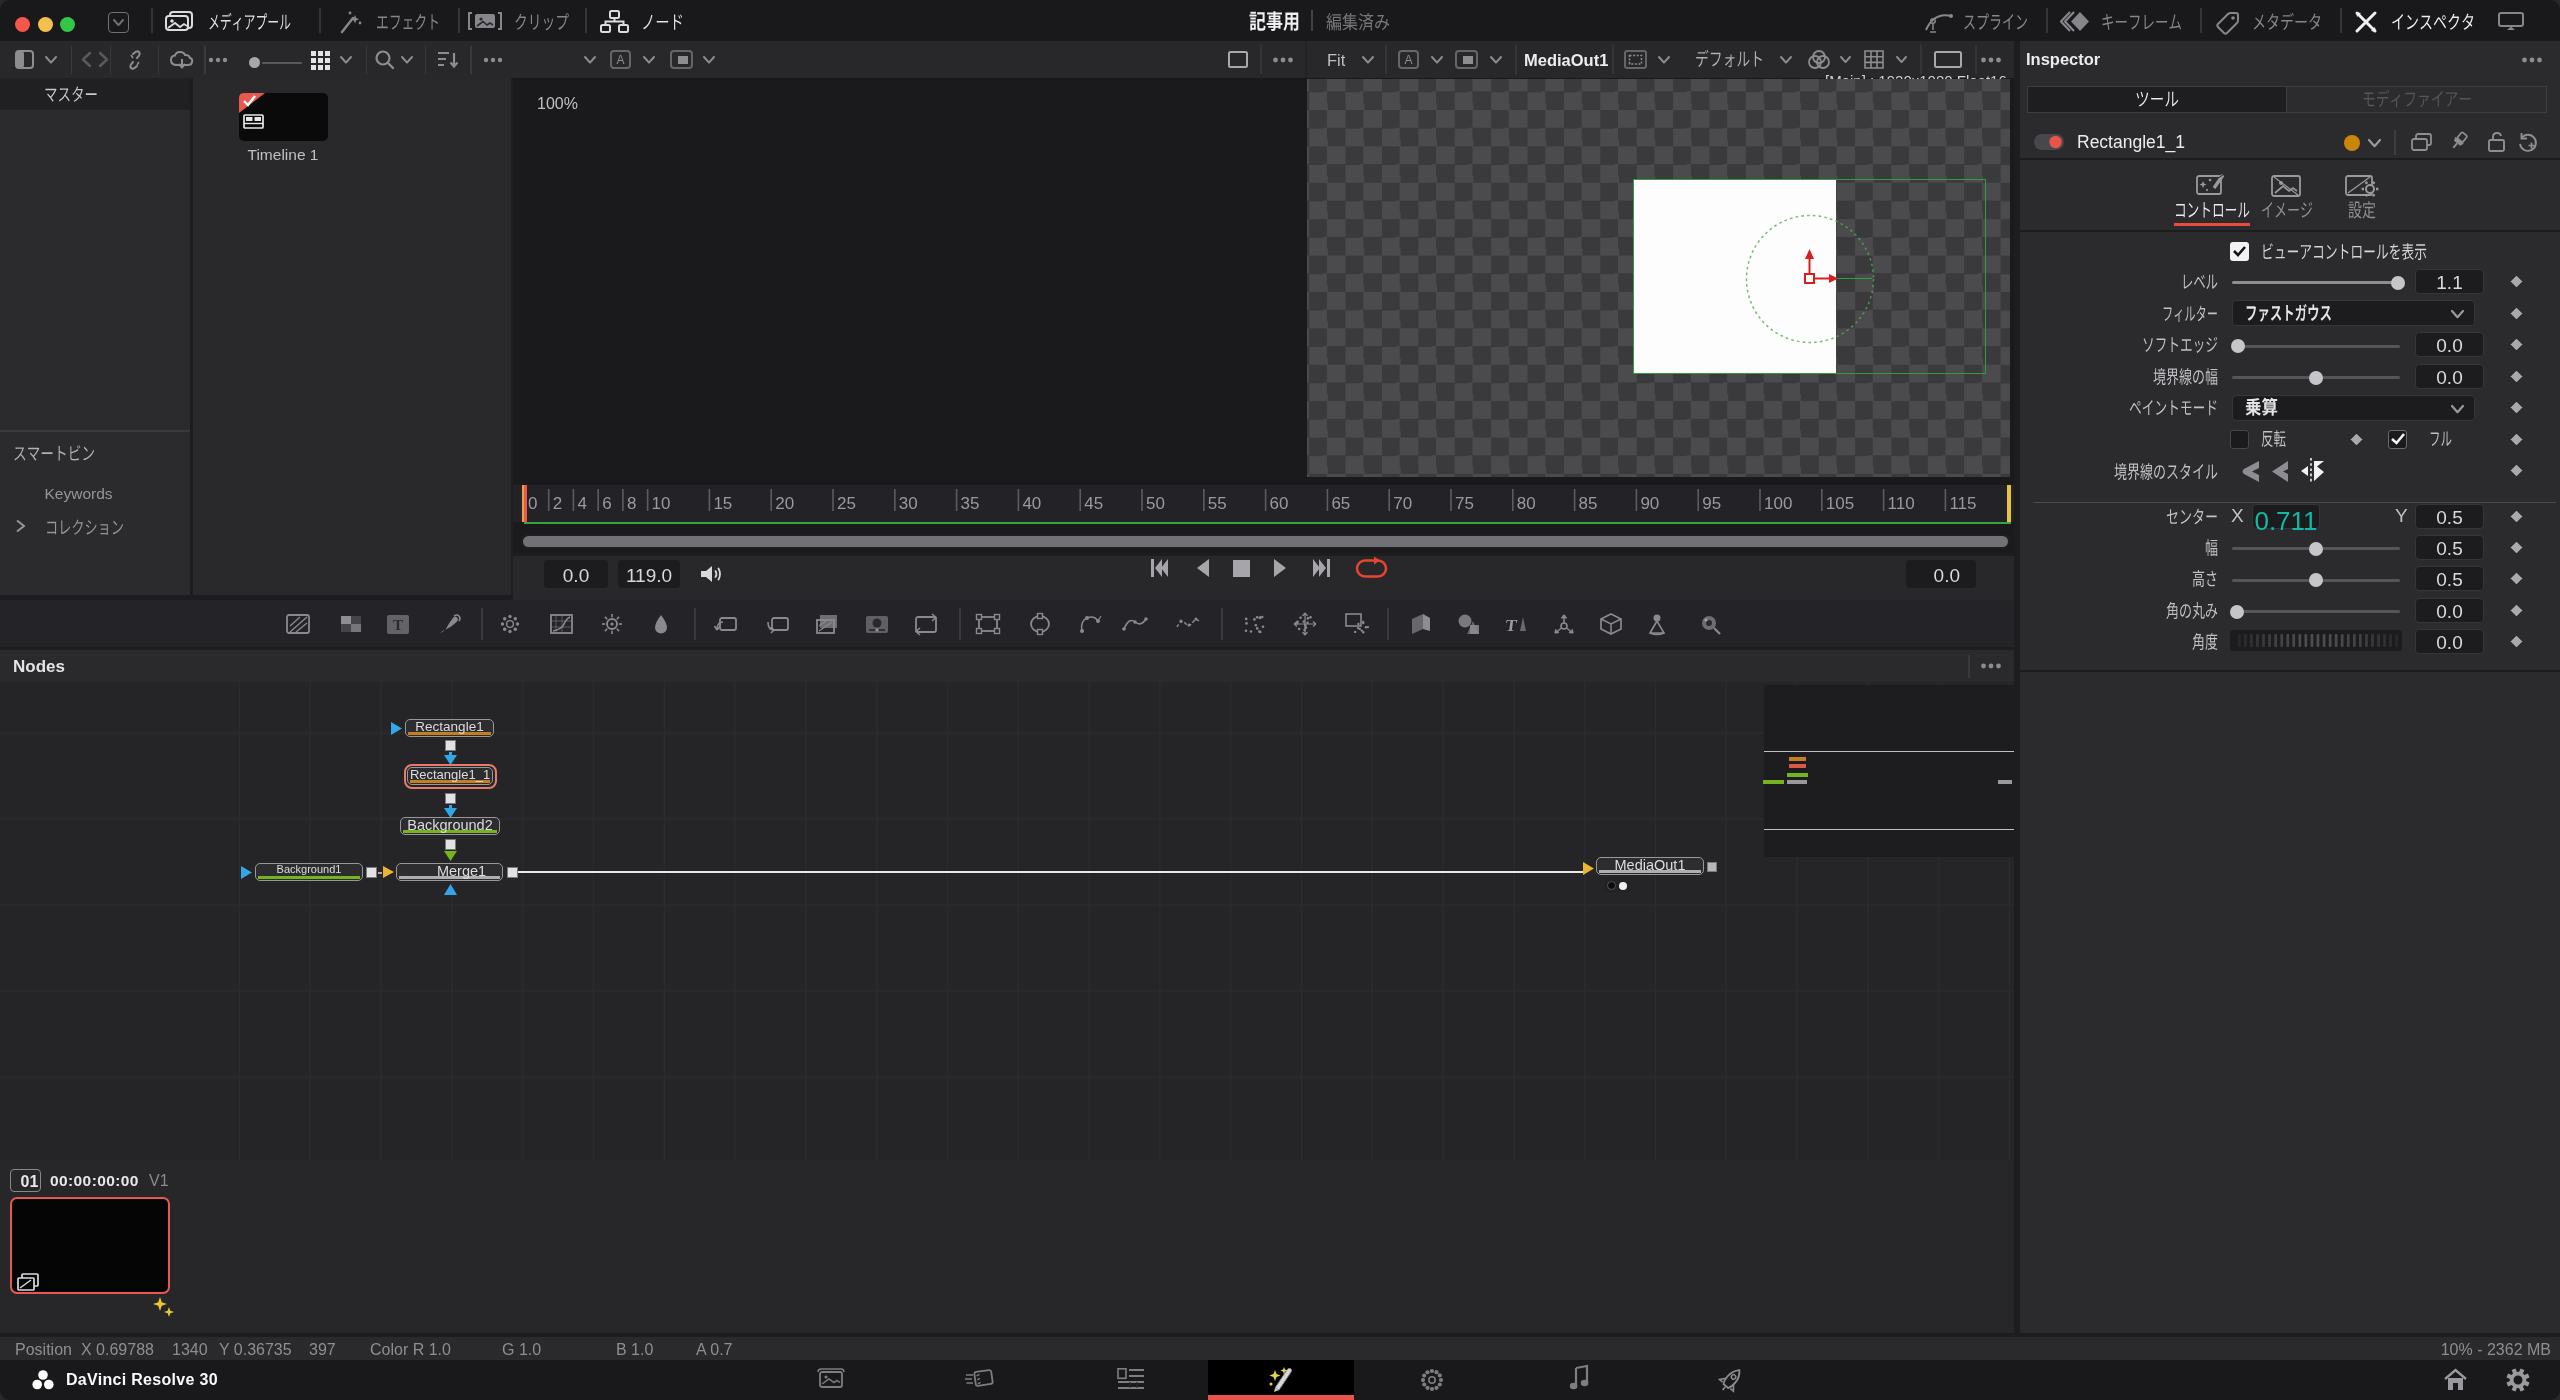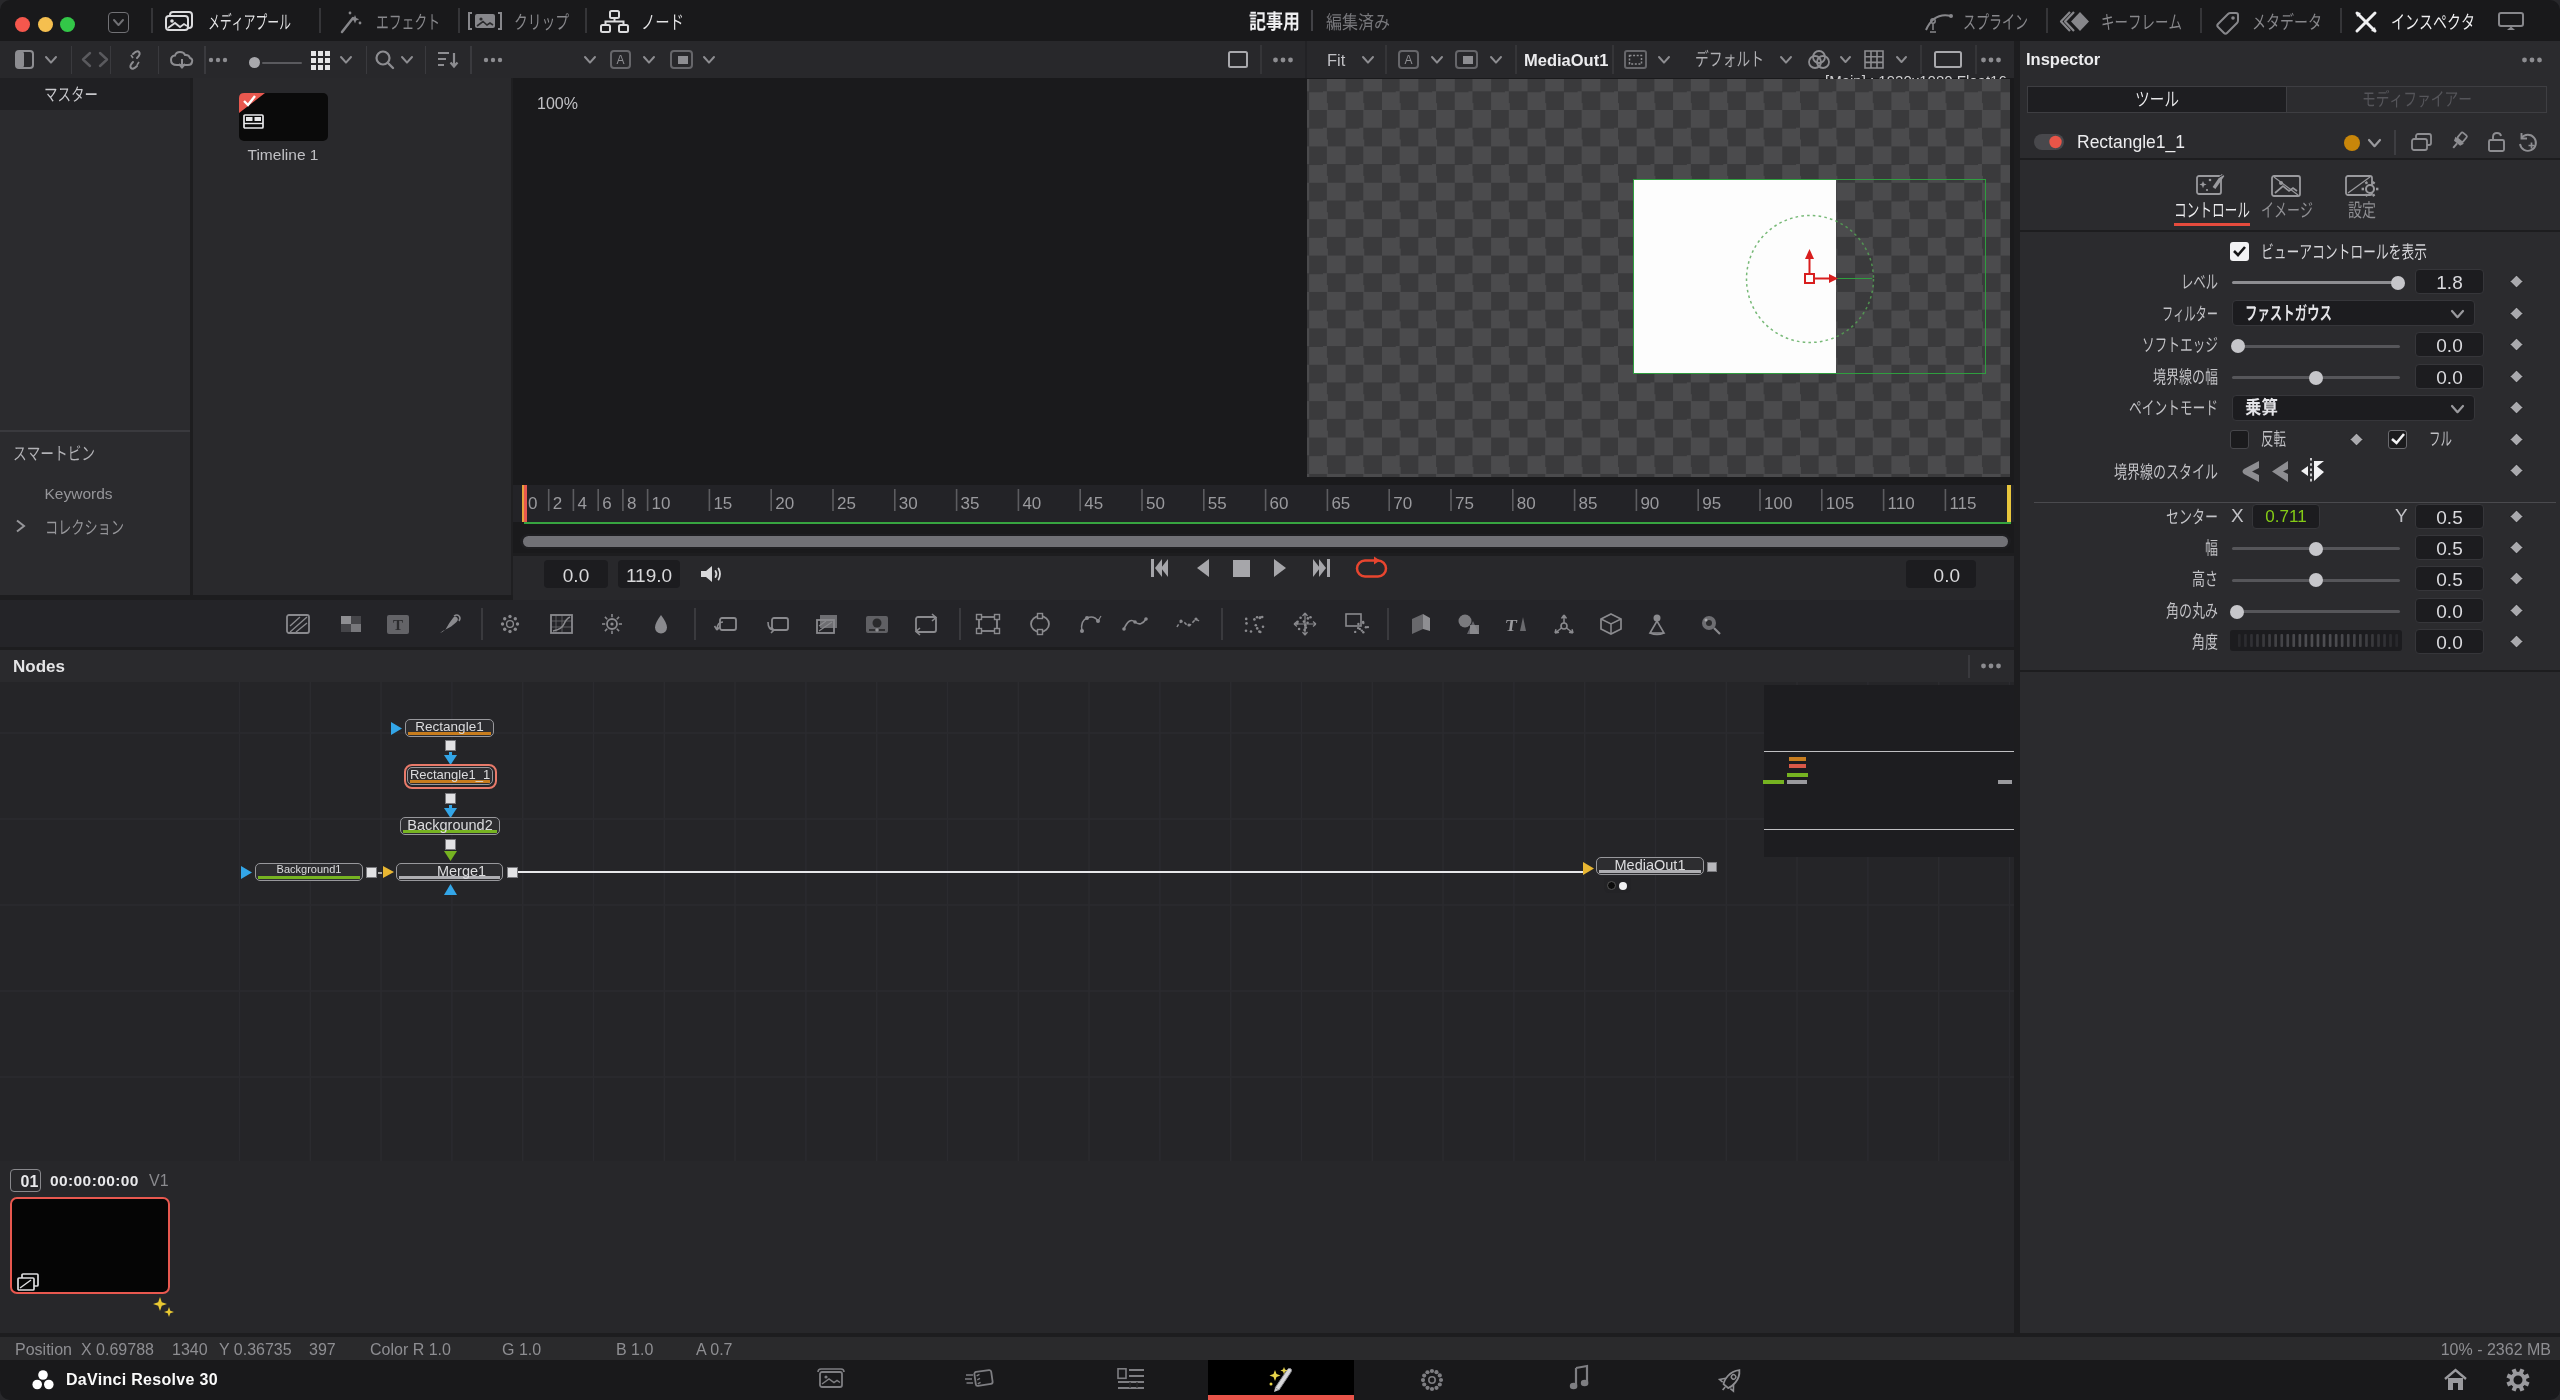--- a/index.html
+++ b/index.html
@@ -920,21 +920,21 @@
     </g>
   </svg>
 <svg style="position:absolute;left:2181.0px;top:269.5px;overflow:visible" width="39.0" height="23.1" viewBox="0 -18.5 39.0 23.1">
     <g transform="scale(0.6667,1)">
       <path d="M4.1 -0.6Q4.2 -0.8 4.2 -1.0Q4.3 -1.2 4.3 -1.5Q4.3 -1.8 4.3 -2.5Q4.3 -3.3 4.3 -4.3Q4.3 -5.4 4.3 -6.6Q4.3 -7.7 4.3 -8.8Q4.3 -9.9 4.3 -10.8Q4.3 -11.6 4.3 -12.1Q4.3 -12.3 4.3 -12.7Q4.2 -13.0 4.2 -13.3Q4.2 -13.6 4.1 -13.8H6.0Q5.9 -13.4 5.9 -13.0Q5.8 -12.5 5.8 -12.1Q5.8 -11.7 5.8 -11.0Q5.8 -10.3 5.8 -9.4Q5.8 -8.5 5.8 -7.5Q5.8 -6.5 5.8 -5.6Q5.8 -4.6 5.8 -3.8Q5.8 -2.9 5.8 -2.4Q5.8 -1.8 5.8 -1.6Q7.2 -1.9 8.6 -2.5Q10.0 -3.1 11.3 -4.0Q12.7 -4.8 13.9 -5.8Q15.1 -6.8 15.9 -7.9L16.8 -6.6Q15.0 -4.4 12.2 -2.7Q9.4 -1.0 6.0 0.0Q5.8 0.0 5.6 0.1Q5.4 0.2 5.2 0.3Z M31.3 -12.5Q31.5 -12.2 31.8 -11.7Q32.2 -11.2 32.5 -10.6Q32.8 -10.1 33.0 -9.6L31.9 -9.1Q31.7 -9.6 31.4 -10.1Q31.1 -10.7 30.8 -11.2Q30.5 -11.7 30.2 -12.1ZM33.7 -13.5Q33.9 -13.2 34.2 -12.7Q34.6 -12.1 34.9 -11.6Q35.2 -11.0 35.5 -10.6L34.4 -10.1Q34.2 -10.6 33.9 -11.1Q33.6 -11.6 33.3 -12.1Q32.9 -12.6 32.6 -13.0ZM19.5 -4.9Q19.8 -5.2 20.1 -5.5Q20.4 -5.7 20.8 -6.1Q21.1 -6.4 21.6 -7.0Q22.0 -7.5 22.5 -8.1Q23.0 -8.7 23.5 -9.3Q24.0 -9.9 24.4 -10.4Q25.2 -11.3 25.9 -11.4Q26.6 -11.5 27.6 -10.6Q28.1 -10.1 28.8 -9.4Q29.5 -8.7 30.2 -8.0Q30.8 -7.3 31.4 -6.7Q32.0 -6.1 32.8 -5.2Q33.5 -4.4 34.4 -3.5Q35.2 -2.6 35.9 -1.9L34.6 -0.5Q34.0 -1.3 33.2 -2.2Q32.5 -3.0 31.8 -3.9Q31.1 -4.7 30.5 -5.3Q30.1 -5.8 29.6 -6.3Q29.1 -6.9 28.6 -7.4Q28.1 -8.0 27.6 -8.4Q27.2 -8.9 26.9 -9.2Q26.4 -9.7 26.0 -9.6Q25.7 -9.6 25.2 -9.0Q24.9 -8.6 24.4 -8.1Q24.0 -7.5 23.5 -6.9Q23.1 -6.3 22.7 -5.8Q22.2 -5.3 21.9 -4.9Q21.7 -4.5 21.4 -4.1Q21.1 -3.8 20.9 -3.5Z M46.7 -0.4Q46.7 -0.6 46.8 -0.9Q46.8 -1.2 46.8 -1.4Q46.8 -1.6 46.8 -2.2Q46.8 -2.9 46.8 -3.8Q46.8 -4.7 46.8 -5.8Q46.8 -6.8 46.8 -7.9Q46.8 -9.0 46.8 -10.0Q46.8 -10.9 46.8 -11.6Q46.8 -12.3 46.8 -12.5Q46.8 -13.0 46.8 -13.4Q46.7 -13.8 46.7 -13.9H48.4Q48.4 -13.8 48.4 -13.4Q48.3 -13.0 48.3 -12.5Q48.3 -12.3 48.3 -11.6Q48.3 -10.9 48.3 -10.0Q48.3 -9.1 48.3 -8.0Q48.3 -6.9 48.3 -5.9Q48.3 -4.9 48.3 -4.0Q48.3 -3.1 48.3 -2.5Q48.3 -2.0 48.3 -1.8Q49.2 -2.2 50.2 -2.9Q51.2 -3.6 52.1 -4.5Q53.0 -5.3 53.7 -6.4L54.6 -5.1Q53.8 -4.0 52.8 -3.1Q51.7 -2.1 50.5 -1.3Q49.4 -0.5 48.3 0.0Q48.1 0.1 47.9 0.2Q47.8 0.3 47.7 0.4ZM38.2 -0.5Q39.4 -1.3 40.2 -2.5Q41.0 -3.7 41.4 -5.0Q41.6 -5.7 41.8 -6.6Q41.9 -7.6 41.9 -8.6Q42.0 -9.7 42.0 -10.7Q42.0 -11.7 42.0 -12.5Q42.0 -12.9 42.0 -13.2Q41.9 -13.5 41.9 -13.8H43.6Q43.6 -13.7 43.5 -13.5Q43.5 -13.3 43.5 -13.0Q43.5 -12.8 43.5 -12.5Q43.5 -11.7 43.5 -10.7Q43.4 -9.6 43.4 -8.5Q43.3 -7.3 43.2 -6.3Q43.1 -5.3 42.9 -4.6Q42.5 -3.1 41.6 -1.8Q40.8 -0.5 39.6 0.5Z" fill="#c2c2c6"></path>
     </g>
   </svg>
 <div style="position:absolute;left:2232.0px;top:281.0px;width:168.0px;height:3.0px;background:#8e8e92;border-radius:2px;"></div>
 <div style="position:absolute;left:2390.5px;top:275.5px;width:14.0px;height:14.0px;background:#c6c6ca;border-radius:50%;"></div>
 <div style="position:absolute;left:2415.0px;top:268.5px;width:69.0px;height:25.0px;background:#1c1c1f;border:1px solid #36363a;border-radius:4px;"></div>
-<div style="position:absolute;left:2449.5px;top:272.5px;font-family:'Liberation Sans',sans-serif;font-size:19.0px;font-weight:400;color:#dadade;line-height:1;white-space:pre;transform:translateX(-50%);">1.8</div>
+<div style="position:absolute;left:2449.5px;top:272.5px;font-family:'Liberation Sans',sans-serif;font-size:19.0px;font-weight:400;color:#dadade;line-height:1;white-space:pre;transform:translateX(-50%);">1.1</div>
 <svg style="position:absolute;left:2508.5px;top:274.0px;overflow:visible" width="15" height="15" viewBox="0 0 15 15">
     <path d="M7.5 1 L14 7.5 L7.5 14 L1 7.5 Z" fill="#a9a9ad" stroke="#151517" stroke-width="1"></path>
   </svg>
 <svg style="position:absolute;left:2162.0px;top:301.5px;overflow:visible" width="58.0" height="23.1" viewBox="0 -18.5 58.0 23.1">
     <g transform="scale(0.6054,1)">
       <path d="M15.9 -12.3Q15.8 -12.1 15.8 -11.9Q15.7 -11.7 15.7 -11.4Q15.5 -10.6 15.3 -9.8Q15.0 -8.9 14.7 -7.9Q14.3 -7.0 13.9 -6.1Q13.4 -5.3 12.9 -4.6Q12.0 -3.5 11.0 -2.5Q10.0 -1.6 8.6 -0.9Q7.3 -0.1 5.6 0.4L4.4 -1.0Q6.2 -1.4 7.5 -2.1Q8.8 -2.8 9.8 -3.6Q10.8 -4.5 11.6 -5.4Q12.2 -6.3 12.7 -7.3Q13.2 -8.4 13.5 -9.5Q13.9 -10.6 14.0 -11.5Q13.7 -11.5 13.0 -11.5Q12.3 -11.5 11.3 -11.5Q10.3 -11.5 9.3 -11.5Q8.2 -11.5 7.2 -11.5Q6.2 -11.5 5.5 -11.5Q4.8 -11.5 4.5 -11.5Q4.0 -11.5 3.5 -11.4Q3.0 -11.4 2.7 -11.4V-13.0Q2.9 -13.0 3.3 -13.0Q3.6 -13.0 3.9 -12.9Q4.2 -12.9 4.5 -12.9Q4.8 -12.9 5.3 -12.9Q5.9 -12.9 6.7 -12.9Q7.5 -12.9 8.4 -12.9Q9.3 -12.9 10.1 -12.9Q11.0 -12.9 11.8 -12.9Q12.6 -12.9 13.1 -12.9Q13.6 -12.9 13.8 -12.9Q14.0 -12.9 14.3 -12.9Q14.5 -13.0 14.8 -13.0Z M20.8 -4.8Q22.0 -5.1 23.2 -5.5Q24.5 -6.0 25.6 -6.6Q26.7 -7.1 27.4 -7.6Q28.3 -8.1 29.1 -8.8Q30.0 -9.4 30.7 -10.1Q31.4 -10.7 31.8 -11.3L33.0 -10.2Q32.4 -9.7 31.7 -9.0Q30.9 -8.3 29.9 -7.6Q29.0 -6.9 28.1 -6.3Q27.5 -6.0 26.7 -5.6Q26.0 -5.2 25.1 -4.8Q24.2 -4.4 23.3 -4.0Q22.4 -3.7 21.5 -3.4ZM27.3 -6.7 28.8 -7.1V-0.2Q28.8 0.1 28.8 0.4Q28.8 0.7 28.8 1.0Q28.8 1.3 28.9 1.4H27.2Q27.2 1.3 27.2 1.0Q27.2 0.7 27.2 0.4Q27.3 0.1 27.3 -0.2Z M46.7 -0.4Q46.7 -0.6 46.8 -0.9Q46.8 -1.2 46.8 -1.4Q46.8 -1.6 46.8 -2.2Q46.8 -2.9 46.8 -3.8Q46.8 -4.7 46.8 -5.8Q46.8 -6.8 46.8 -7.9Q46.8 -9.0 46.8 -10.0Q46.8 -10.9 46.8 -11.6Q46.8 -12.3 46.8 -12.5Q46.8 -13.0 46.8 -13.4Q46.7 -13.8 46.7 -13.9H48.4Q48.4 -13.8 48.4 -13.4Q48.3 -13.0 48.3 -12.5Q48.3 -12.3 48.3 -11.6Q48.3 -10.9 48.3 -10.0Q48.3 -9.1 48.3 -8.0Q48.3 -6.9 48.3 -5.9Q48.3 -4.9 48.3 -4.0Q48.3 -3.1 48.3 -2.5Q48.3 -2.0 48.3 -1.8Q49.2 -2.2 50.2 -2.9Q51.2 -3.6 52.1 -4.5Q53.0 -5.3 53.7 -6.4L54.6 -5.1Q53.8 -4.0 52.8 -3.1Q51.7 -2.1 50.5 -1.3Q49.4 -0.5 48.3 0.0Q48.1 0.1 47.9 0.2Q47.8 0.3 47.7 0.4ZM38.2 -0.5Q39.4 -1.3 40.2 -2.5Q41.0 -3.7 41.4 -5.0Q41.6 -5.7 41.8 -6.6Q41.9 -7.6 41.9 -8.6Q42.0 -9.7 42.0 -10.7Q42.0 -11.7 42.0 -12.5Q42.0 -12.9 42.0 -13.2Q41.9 -13.5 41.9 -13.8H43.6Q43.6 -13.7 43.5 -13.5Q43.5 -13.3 43.5 -13.0Q43.5 -12.8 43.5 -12.5Q43.5 -11.7 43.5 -10.7Q43.4 -9.6 43.4 -8.5Q43.3 -7.3 43.2 -6.3Q43.1 -5.3 42.9 -4.6Q42.5 -3.1 41.6 -1.8Q40.8 -0.5 39.6 0.5Z M63.2 -8.5Q64.1 -8.0 65.1 -7.3Q66.0 -6.7 67.0 -6.0Q68.0 -5.3 68.9 -4.7Q69.7 -4.0 70.4 -3.5L69.3 -2.2Q68.7 -2.8 67.8 -3.5Q67.0 -4.2 66.0 -4.9Q65.0 -5.6 64.0 -6.3Q63.0 -6.9 62.2 -7.4ZM71.6 -11.9Q71.5 -11.7 71.4 -11.4Q71.3 -11.1 71.2 -10.9Q70.9 -9.9 70.5 -8.8Q70.0 -7.7 69.3 -6.6Q68.7 -5.5 67.9 -4.5Q66.6 -3.0 64.8 -1.6Q62.9 -0.2 60.3 0.8L58.9 -0.3Q60.7 -0.9 62.1 -1.7Q63.5 -2.4 64.6 -3.4Q65.8 -4.3 66.6 -5.3Q67.3 -6.2 67.9 -7.2Q68.5 -8.2 68.9 -9.2Q69.4 -10.2 69.6 -11.1H62.7L63.3 -12.4H69.2Q69.6 -12.4 69.9 -12.5Q70.2 -12.5 70.4 -12.6ZM65.4 -14.5Q65.2 -14.2 65.0 -13.7Q64.7 -13.3 64.6 -13.1Q64.0 -12.1 63.2 -10.9Q62.3 -9.6 61.1 -8.4Q59.9 -7.2 58.4 -6.2L57.2 -7.2Q58.8 -8.1 60.0 -9.3Q61.1 -10.5 61.9 -11.6Q62.7 -12.8 63.1 -13.6Q63.3 -13.8 63.5 -14.3Q63.7 -14.7 63.7 -15.1Z M75.9 -8.0Q76.2 -8.0 76.6 -8.0Q77.0 -7.9 77.5 -7.9Q78.0 -7.9 78.5 -7.9Q78.8 -7.9 79.4 -7.9Q80.0 -7.9 80.8 -7.9Q81.7 -7.9 82.6 -7.9Q83.5 -7.9 84.5 -7.9Q85.4 -7.9 86.2 -7.9Q87.1 -7.9 87.7 -7.9Q88.3 -7.9 88.6 -7.9Q89.3 -7.9 89.8 -8.0Q90.3 -8.0 90.6 -8.0V-6.2Q90.3 -6.2 89.8 -6.3Q89.2 -6.3 88.6 -6.3Q88.3 -6.3 87.7 -6.3Q87.1 -6.3 86.2 -6.3Q85.4 -6.3 84.5 -6.3Q83.5 -6.3 82.6 -6.3Q81.7 -6.3 80.8 -6.3Q80.0 -6.3 79.4 -6.3Q78.8 -6.3 78.5 -6.3Q77.7 -6.3 77.0 -6.3Q76.3 -6.2 75.9 -6.2Z" fill="#c2c2c6"></path>
     </g>
   </svg>
 <div style="position:absolute;left:2232.0px;top:300.0px;width:243.0px;height:26.0px;background:#1c1c1f;border:1px solid #36363a;border-radius:4px;"></div>
 <svg style="position:absolute;left:2245.0px;top:300.5px;overflow:visible" width="89.0" height="23.8" viewBox="0 -19.0 89.0 23.8">
@@ -1030,21 +1030,21 @@
     <path d="M7.5 1 L14 7.5 L7.5 14 L1 7.5 Z" fill="#a9a9ad" stroke="#151517" stroke-width="1"></path>
   </svg>
 <div style="position:absolute;left:2034.0px;top:501.5px;width:522.0px;height:1.5px;background:#4a4a4e;"></div>
 <svg style="position:absolute;left:2166.0px;top:504.5px;overflow:visible" width="54.0" height="23.1" viewBox="0 -18.5 54.0 23.1">
     <g transform="scale(0.7027,1)">
       <path d="M5.7 -2.4Q5.7 -2.8 5.7 -3.6Q5.7 -4.4 5.7 -5.3Q5.7 -6.3 5.7 -7.4Q5.7 -8.4 5.7 -9.4Q5.7 -10.5 5.7 -11.3Q5.7 -12.1 5.7 -12.6Q5.7 -12.9 5.6 -13.2Q5.6 -13.5 5.6 -13.7Q5.6 -14.0 5.5 -14.3H7.3Q7.2 -13.9 7.2 -13.4Q7.2 -13.0 7.2 -12.6Q7.2 -12.1 7.2 -11.3Q7.2 -10.5 7.2 -9.6Q7.2 -8.6 7.2 -7.6Q7.2 -6.6 7.2 -5.7Q7.2 -4.7 7.2 -4.0Q7.2 -3.2 7.2 -2.8Q7.2 -2.1 7.4 -1.8Q7.6 -1.4 8.2 -1.2Q8.7 -1.1 9.8 -1.1Q10.9 -1.1 11.9 -1.1Q12.8 -1.2 13.8 -1.3Q14.7 -1.5 15.6 -1.6L15.5 -0.0Q14.7 0.1 13.8 0.2Q12.9 0.3 11.9 0.3Q10.9 0.3 9.7 0.3Q8.5 0.3 7.6 0.2Q6.8 0.0 6.4 -0.3Q6.0 -0.7 5.8 -1.2Q5.7 -1.7 5.7 -2.4ZM16.4 -10.6Q16.3 -10.5 16.2 -10.3Q16.0 -10.1 15.9 -9.9Q15.6 -9.3 15.2 -8.6Q14.8 -7.9 14.3 -7.2Q13.8 -6.5 13.2 -5.8Q12.7 -5.1 12.1 -4.5L10.9 -5.3Q11.6 -5.9 12.2 -6.7Q12.9 -7.6 13.4 -8.4Q13.9 -9.1 14.2 -9.7Q14.0 -9.7 13.4 -9.5Q12.8 -9.4 11.8 -9.2Q10.8 -9.0 9.6 -8.8Q8.4 -8.5 7.2 -8.3Q5.9 -8.0 4.8 -7.8Q3.6 -7.6 2.8 -7.4Q1.9 -7.2 1.4 -7.1L1.1 -8.6Q1.6 -8.7 2.5 -8.9Q3.4 -9.0 4.5 -9.2Q5.6 -9.4 6.9 -9.7Q8.1 -9.9 9.3 -10.1Q10.5 -10.4 11.5 -10.6Q12.6 -10.8 13.3 -10.9Q14.0 -11.1 14.3 -11.2Q14.6 -11.2 14.9 -11.3Q15.1 -11.4 15.3 -11.5Z M22.7 -13.6Q23.2 -13.2 23.8 -12.7Q24.5 -12.3 25.2 -11.7Q25.8 -11.1 26.4 -10.6Q27.0 -10.1 27.4 -9.7L26.3 -8.6Q25.9 -8.9 25.3 -9.4Q24.8 -10.0 24.1 -10.5Q23.5 -11.1 22.8 -11.6Q22.2 -12.1 21.6 -12.4ZM21.1 -1.2Q22.7 -1.4 24.1 -1.8Q25.4 -2.3 26.5 -2.8Q27.6 -3.3 28.5 -3.9Q29.9 -4.8 31.1 -5.9Q32.3 -7.1 33.2 -8.3Q34.2 -9.5 34.7 -10.7L35.6 -9.1Q34.9 -8.0 34.0 -6.8Q33.1 -5.6 31.9 -4.5Q30.8 -3.4 29.4 -2.5Q28.4 -1.9 27.3 -1.4Q26.2 -0.8 24.9 -0.4Q23.6 0.1 22.1 0.4Z M44.7 -8.5Q45.6 -8.0 46.6 -7.3Q47.5 -6.7 48.5 -6.0Q49.5 -5.3 50.4 -4.7Q51.2 -4.0 51.9 -3.5L50.8 -2.2Q50.2 -2.8 49.3 -3.5Q48.5 -4.2 47.5 -4.9Q46.5 -5.6 45.5 -6.3Q44.5 -6.9 43.7 -7.4ZM53.1 -11.9Q53.0 -11.7 52.9 -11.4Q52.8 -11.1 52.7 -10.9Q52.4 -9.9 52.0 -8.8Q51.5 -7.7 50.8 -6.6Q50.2 -5.5 49.4 -4.5Q48.1 -3.0 46.3 -1.6Q44.4 -0.2 41.8 0.8L40.4 -0.3Q42.2 -0.9 43.6 -1.7Q45.0 -2.4 46.1 -3.4Q47.3 -4.3 48.1 -5.3Q48.8 -6.2 49.4 -7.2Q50.0 -8.2 50.4 -9.2Q50.9 -10.2 51.1 -11.1H44.2L44.8 -12.4H50.7Q51.1 -12.4 51.4 -12.5Q51.7 -12.5 51.9 -12.6ZM46.9 -14.5Q46.7 -14.2 46.5 -13.7Q46.2 -13.3 46.1 -13.1Q45.5 -12.1 44.7 -10.9Q43.8 -9.6 42.6 -8.4Q41.4 -7.2 39.9 -6.2L38.7 -7.2Q40.3 -8.1 41.5 -9.3Q42.6 -10.5 43.4 -11.6Q44.2 -12.8 44.6 -13.6Q44.8 -13.8 45.0 -14.3Q45.2 -14.7 45.2 -15.1Z M57.4 -8.0Q57.7 -8.0 58.1 -8.0Q58.5 -7.9 59.0 -7.9Q59.5 -7.9 60.0 -7.9Q60.3 -7.9 60.9 -7.9Q61.5 -7.9 62.3 -7.9Q63.2 -7.9 64.1 -7.9Q65.0 -7.9 66.0 -7.9Q66.9 -7.9 67.7 -7.9Q68.6 -7.9 69.2 -7.9Q69.8 -7.9 70.1 -7.9Q70.8 -7.9 71.3 -8.0Q71.8 -8.0 72.1 -8.0V-6.2Q71.8 -6.2 71.3 -6.3Q70.7 -6.3 70.1 -6.3Q69.8 -6.3 69.2 -6.3Q68.6 -6.3 67.7 -6.3Q66.9 -6.3 66.0 -6.3Q65.0 -6.3 64.1 -6.3Q63.2 -6.3 62.3 -6.3Q61.5 -6.3 60.9 -6.3Q60.3 -6.3 60.0 -6.3Q59.2 -6.3 58.5 -6.3Q57.8 -6.2 57.4 -6.2Z" fill="#c2c2c6"></path>
     </g>
   </svg>
 <div style="position:absolute;left:2231.0px;top:506.0px;font-family:'Liberation Sans',sans-serif;font-size:19.0px;font-weight:400;color:#c2c2c6;line-height:1;white-space:pre;">X</div>
 <div style="position:absolute;left:2252.0px;top:503.5px;width:68.0px;height:25.0px;background:#1c1c1f;border:1px solid #36363a;border-radius:4px;"></div>
-<div style="position:absolute;left:2286.0px;top:507.5px;font-family:'Liberation Sans',sans-serif;font-size:17px;font-weight:400;color:#84cc16;line-height:1;white-space:pre;transform:translateX(-50%);">0.711</div>
+<div style="position:absolute;left:2286.0px;top:507.5px;font-family:'Liberation Sans',sans-serif;font-size:26px;font-weight:400;color:#14b8a6;line-height:1;white-space:pre;transform:translateX(-50%);">0.711</div>
 <div style="position:absolute;left:2395.0px;top:506.0px;font-family:'Liberation Sans',sans-serif;font-size:19.0px;font-weight:400;color:#c2c2c6;line-height:1;white-space:pre;">Y</div>
 <div style="position:absolute;left:2415.0px;top:503.5px;width:69.0px;height:25.0px;background:#1c1c1f;border:1px solid #36363a;border-radius:4px;"></div>
 <div style="position:absolute;left:2449.5px;top:507.5px;font-family:'Liberation Sans',sans-serif;font-size:19.0px;font-weight:400;color:#dadade;line-height:1;white-space:pre;transform:translateX(-50%);">0.5</div>
 <svg style="position:absolute;left:2508.5px;top:508.5px;overflow:visible" width="15" height="15" viewBox="0 0 15 15">
     <path d="M7.5 1 L14 7.5 L7.5 14 L1 7.5 Z" fill="#a9a9ad" stroke="#151517" stroke-width="1"></path>
   </svg>
 <svg style="position:absolute;left:2205.0px;top:535.5px;overflow:visible" width="15.0" height="23.1" viewBox="0 -18.5 15.0 23.1">
     <g transform="scale(0.7027,1)">
       <path d="M3.7 -15.5H4.9V1.5H3.7ZM1.2 -12.0H6.8V-10.8H2.3V-2.3H1.2ZM6.3 -12.0H7.3V-3.9Q7.3 -3.5 7.3 -3.2Q7.2 -2.9 7.0 -2.8Q6.7 -2.6 6.4 -2.6Q6.0 -2.5 5.6 -2.5Q5.5 -2.8 5.4 -3.1Q5.3 -3.5 5.2 -3.7Q5.5 -3.7 5.8 -3.7Q6.0 -3.7 6.1 -3.7Q6.3 -3.7 6.3 -3.9ZM8.0 -14.6H17.6V-13.4H8.0ZM10.1 -11.0V-8.9H15.4V-11.0ZM8.9 -12.1H16.6V-7.8H8.9ZM8.7 -3.3H16.9V-2.2H8.7ZM8.7 -0.3H16.9V0.9H8.7ZM8.1 -6.4H17.4V1.4H16.1V-5.2H9.3V1.5H8.1ZM12.0 -5.8H13.2V0.5H12.0Z" fill="#c2c2c6"></path>
     </g>

